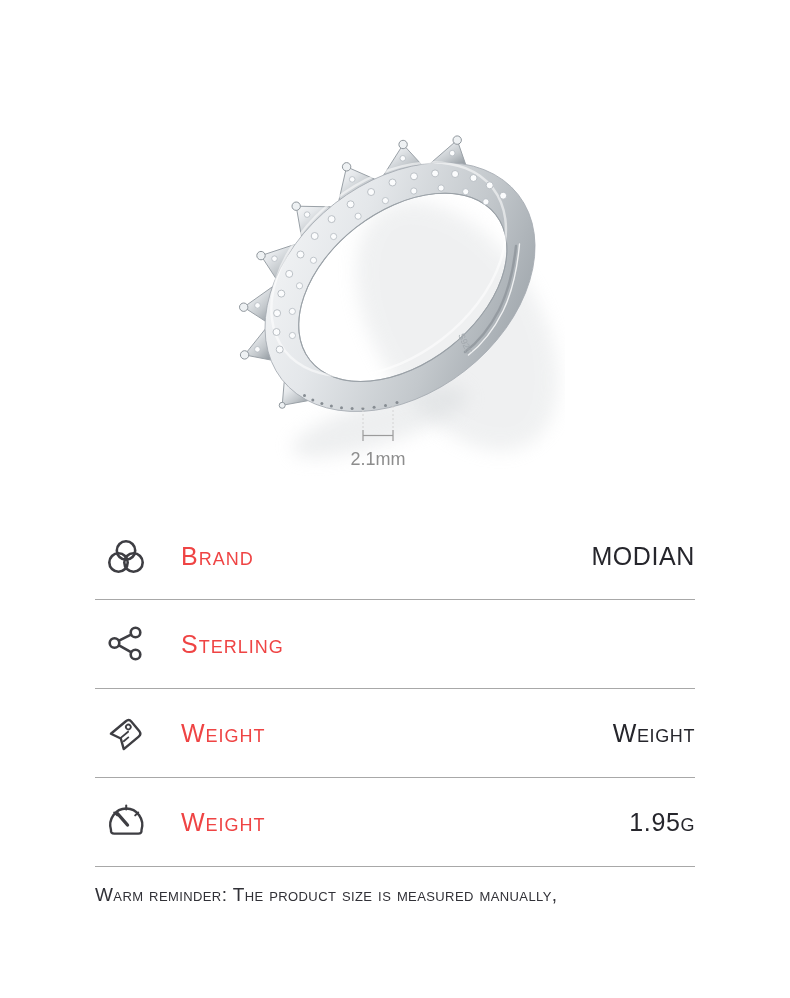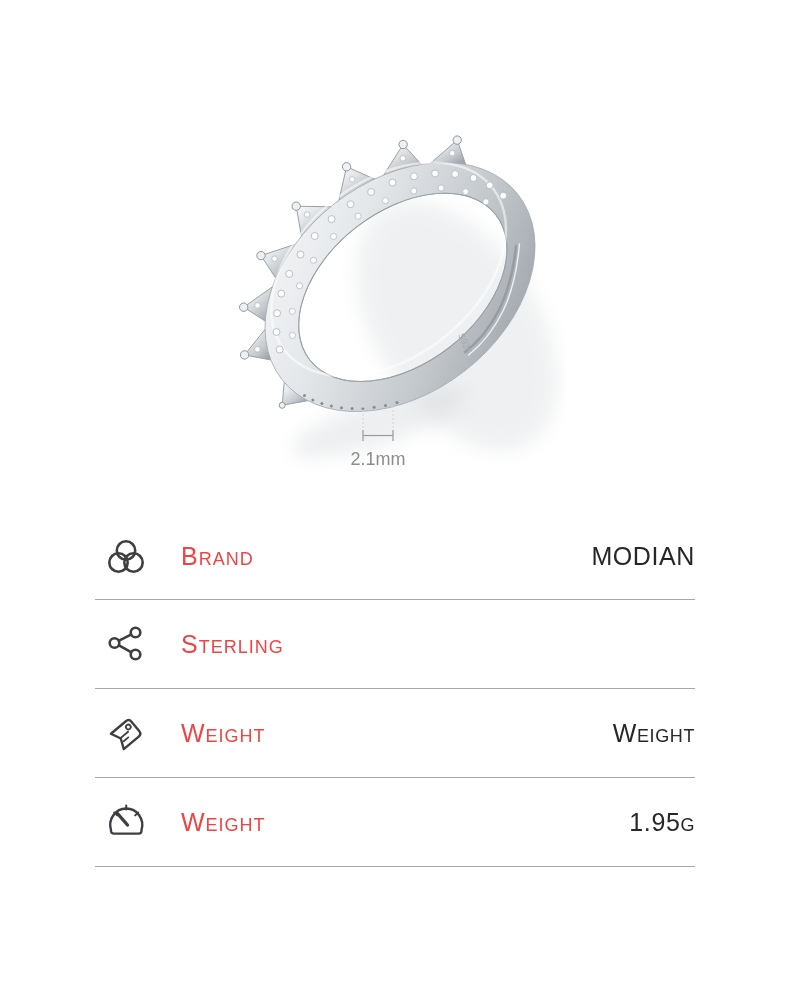--- a/index.html
+++ b/index.html
@@ -204,15 +204,16 @@
         <line x1="34.2" y1="12.5" x2="31.2" y2="15.4" stroke-width="2"></line>
         <line x1="10.2" y1="12.5" x2="13.2" y2="15.4" stroke-width="2"></line>
       </svg>
       <span class="param-label">Weight</span>
       <span class="param-value">1.95g</span>
     </div>
 
   </div>
 
   <div class="reminder">
+    <p class="reminder-line">Warm reminder: The product size is measured manually,</p>
   </div>
 
 </div>
 
 </body></html>

